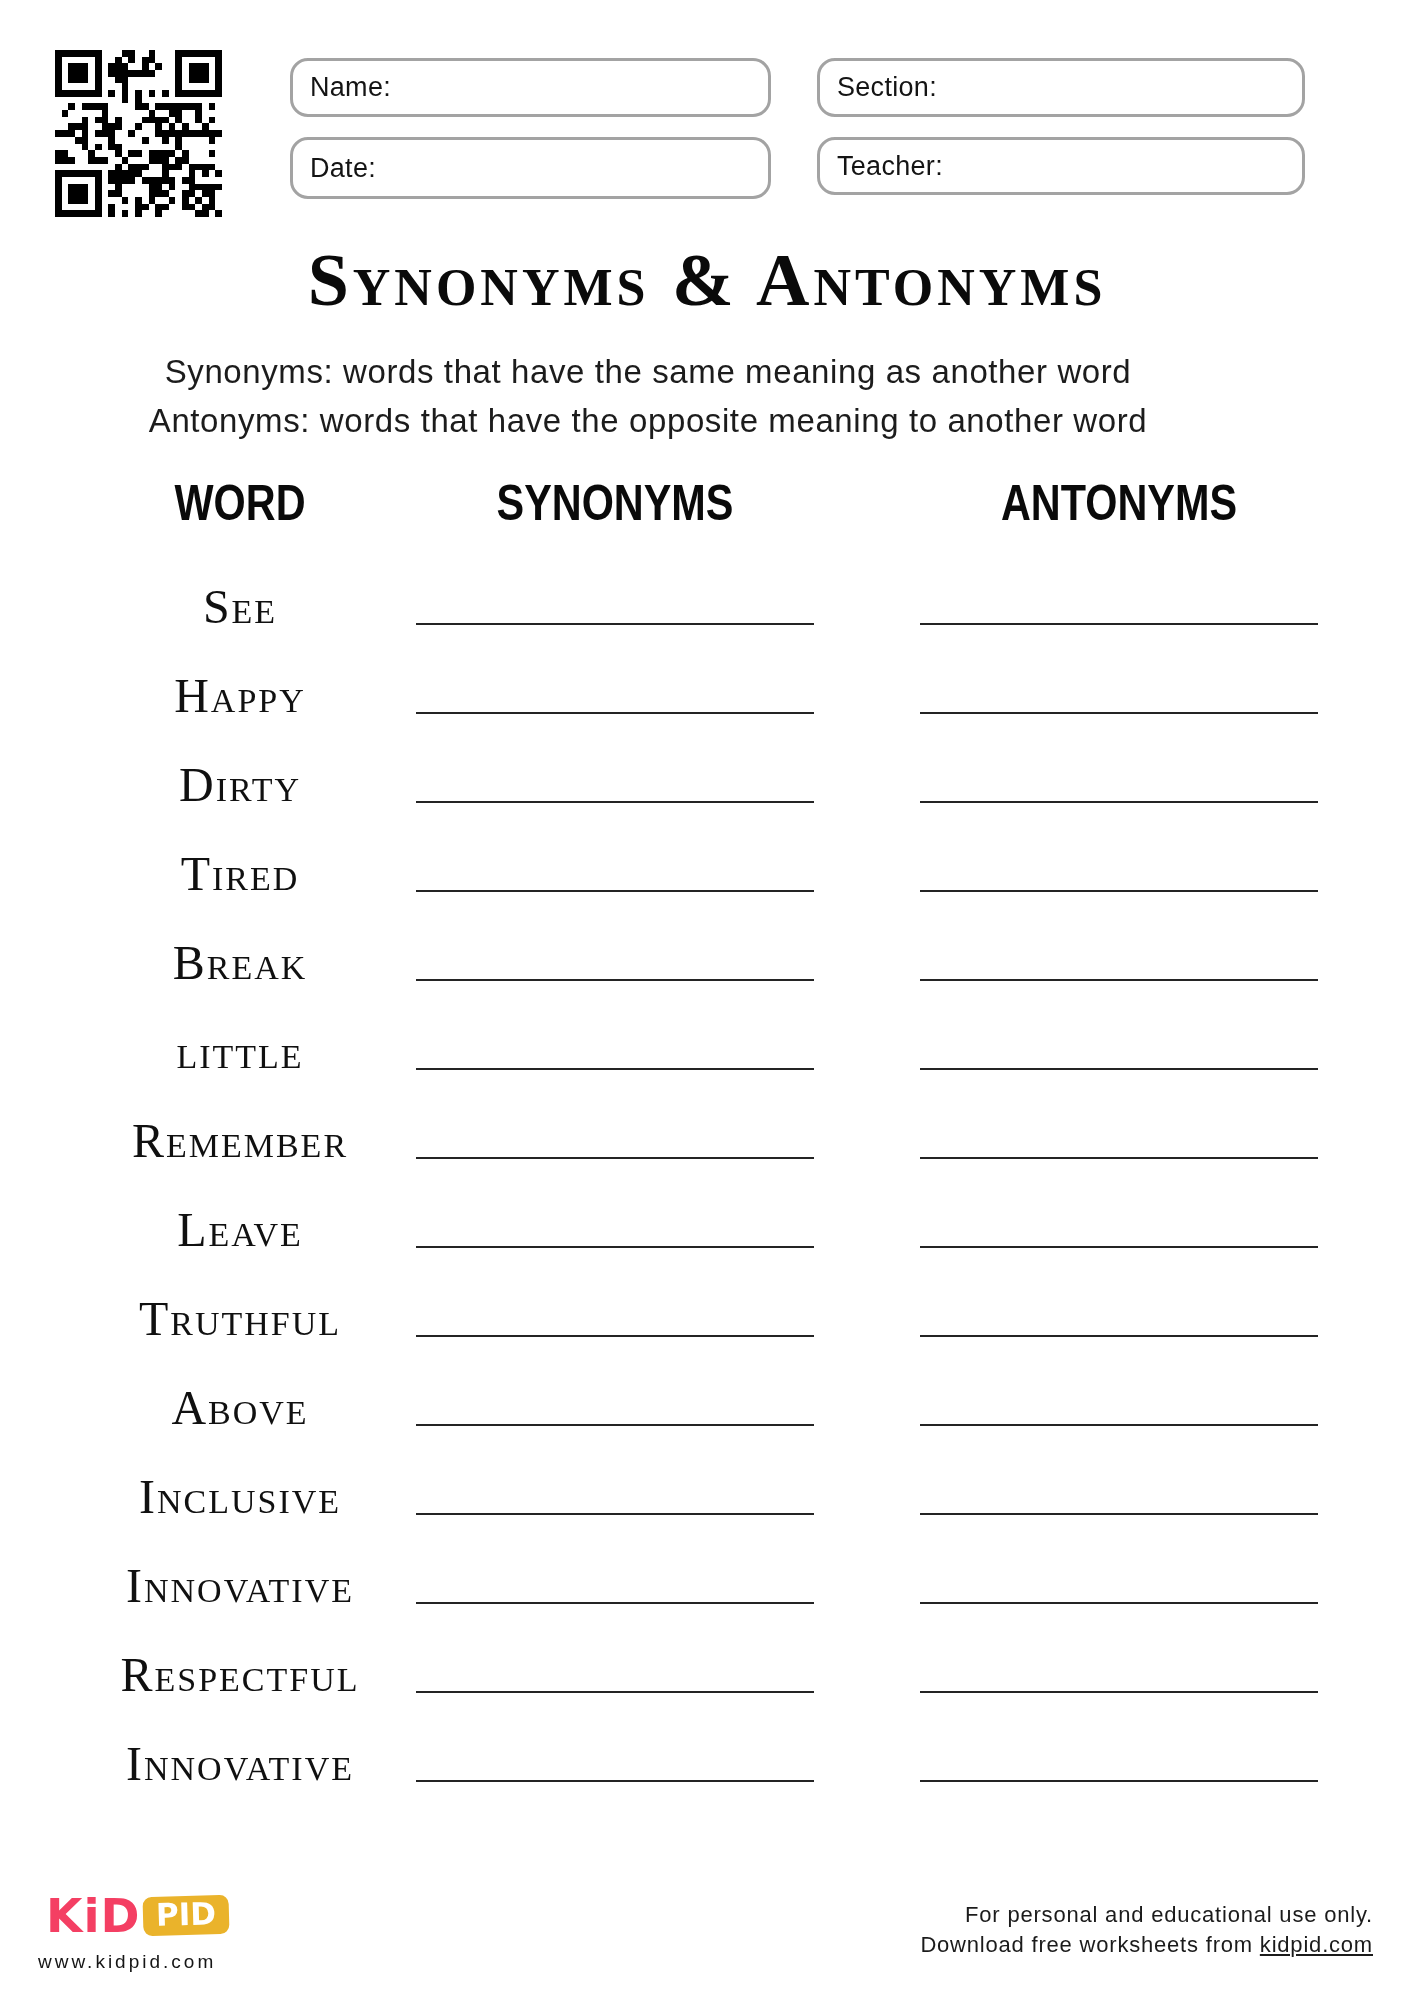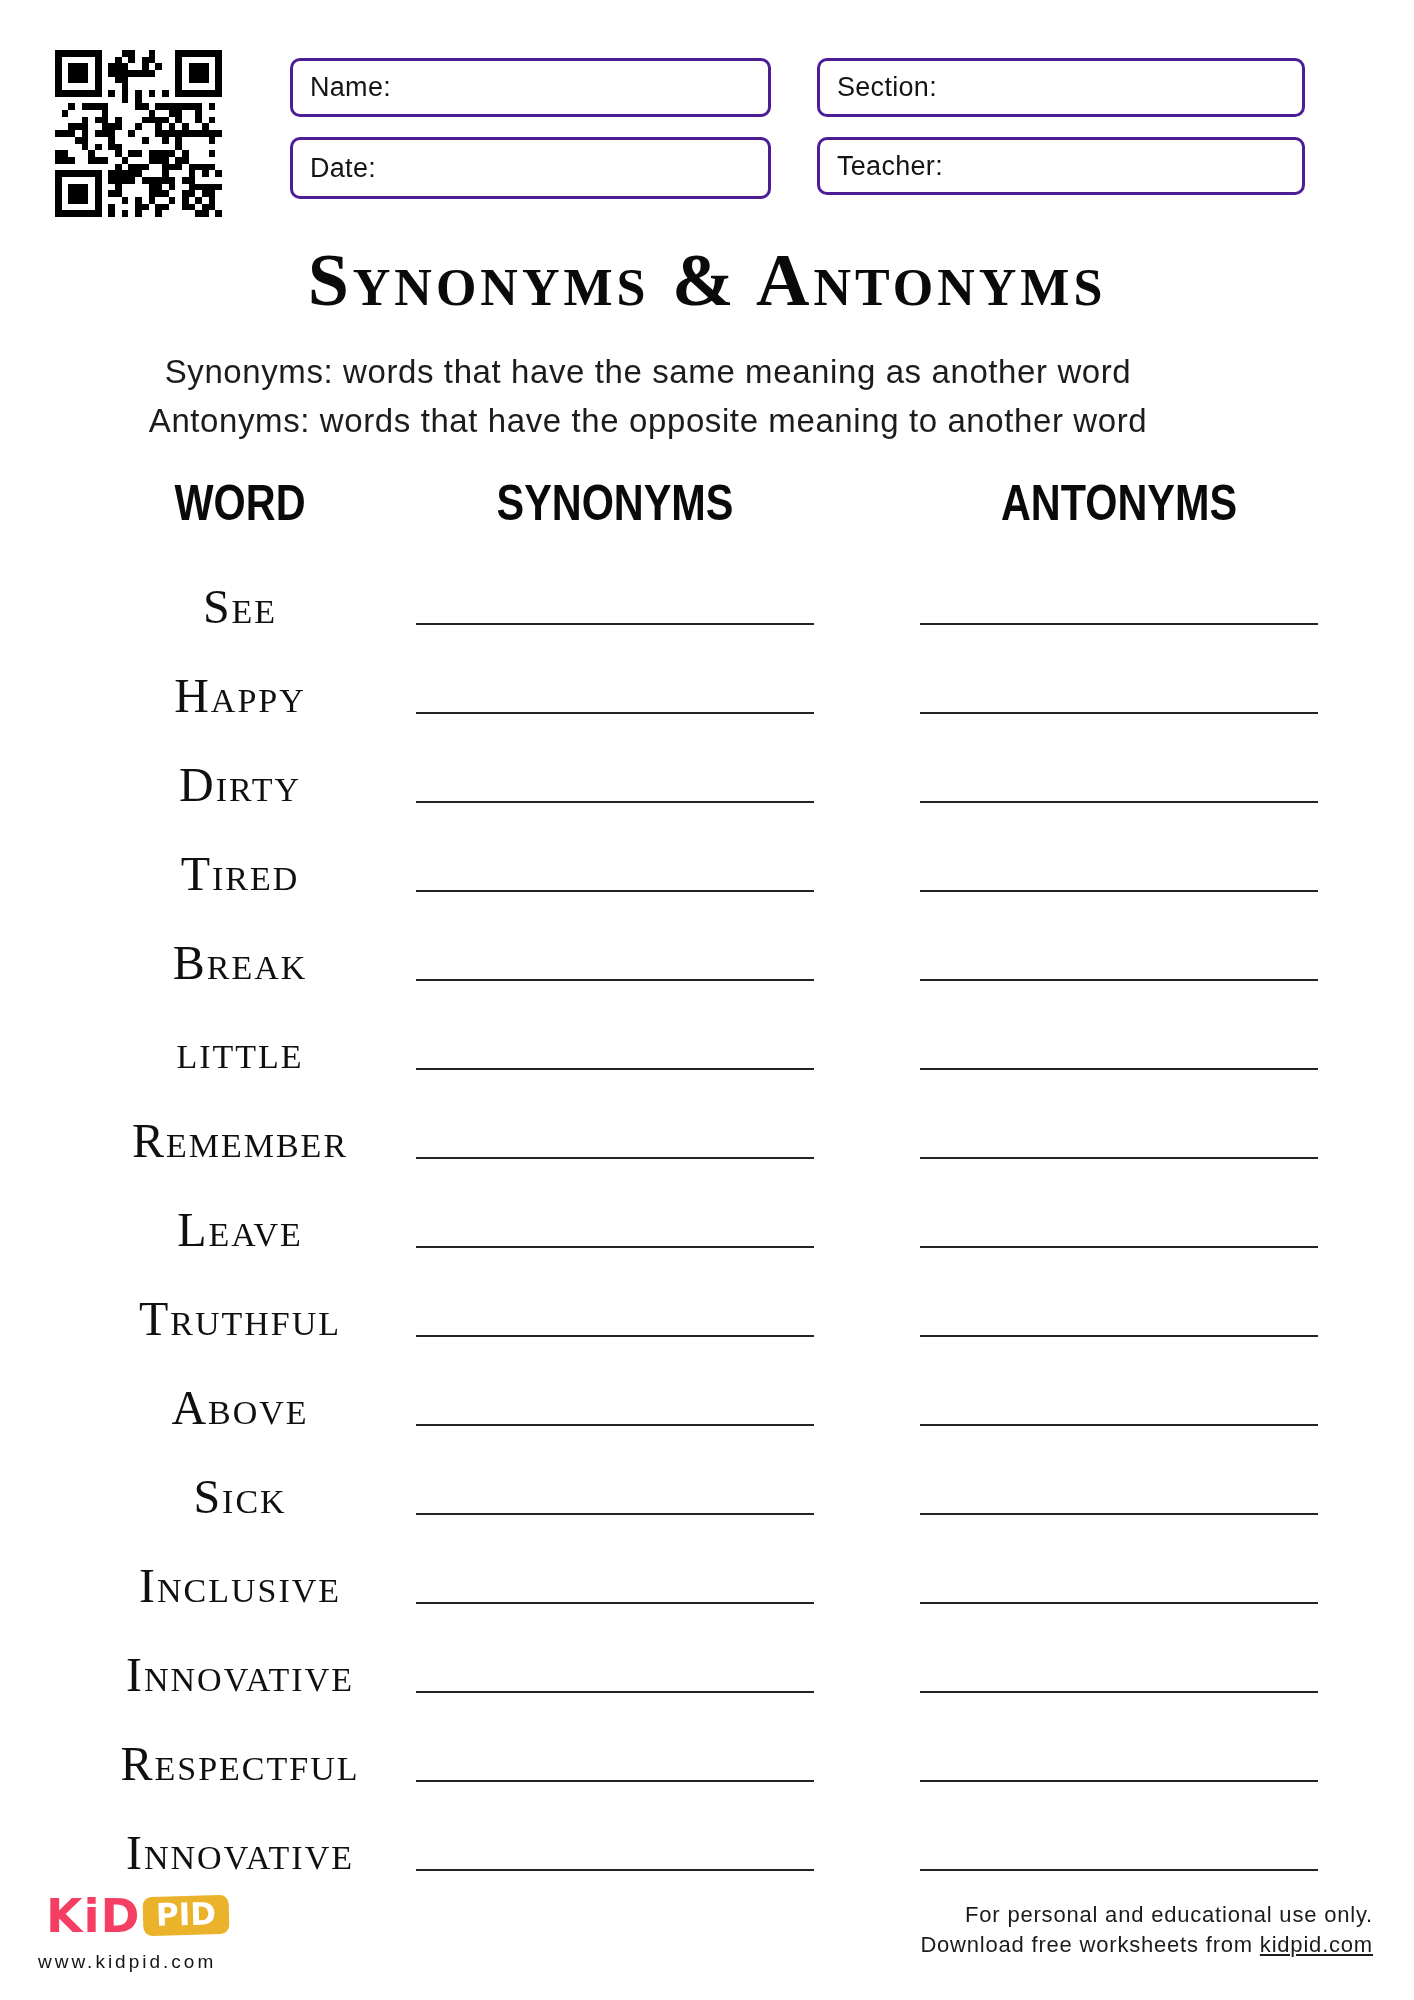--- a/index.html
+++ b/index.html
@@ -5,21 +5,21 @@
   html,body{margin:0;padding:0;background:#e8e8e8;}
   .page{
     position:relative; width:1414px; height:2000px; background:#ffffff;
     font-family:"Liberation Sans",sans-serif; color:#111; overflow:hidden;
     margin:0 auto;
   }
   
   .qr{position:absolute; left:55px; top:50px; width:167px; height:167px;}
   
   .fbox{
-    position:absolute; border:3px solid #4c1d95; border-radius:10px;
+    position:absolute; border:3px solid #a3a3a3; border-radius:18px;
     display:flex; align-items:center; padding-left:17px; box-sizing:border-box;
     font-size:27px; letter-spacing:.3px; color:#141414;
   }
   .fbox .flabel{white-space:nowrap;}
   #box-name   {left:290px; top:58px;  width:481px; height:59px;}
   #box-date   {left:290px; top:137px; width:481px; height:62px;}
   #box-section{left:817px; top:58px;  width:488px; height:59px;}
   #box-teacher{left:817px; top:137px; width:488px; height:58px;}
   
   .title{
@@ -358,25 +358,20 @@
         <div class="word">Truthful</div>
         <div class="blank syn"></div>
         <div class="blank ant"></div>
       </div>
       <div class="row">
         <div class="word">Above</div>
         <div class="blank syn"></div>
         <div class="blank ant"></div>
       </div>
       <div class="row">
-        <div class="word">Sick</div>
-        <div class="blank syn"></div>
-        <div class="blank ant"></div>
-      </div>
-      <div class="row">
         <div class="word">Inclusive</div>
         <div class="blank syn"></div>
         <div class="blank ant"></div>
       </div>
       <div class="row">
         <div class="word">Innovative</div>
         <div class="blank syn"></div>
         <div class="blank ant"></div>
       </div>
       <div class="row">

